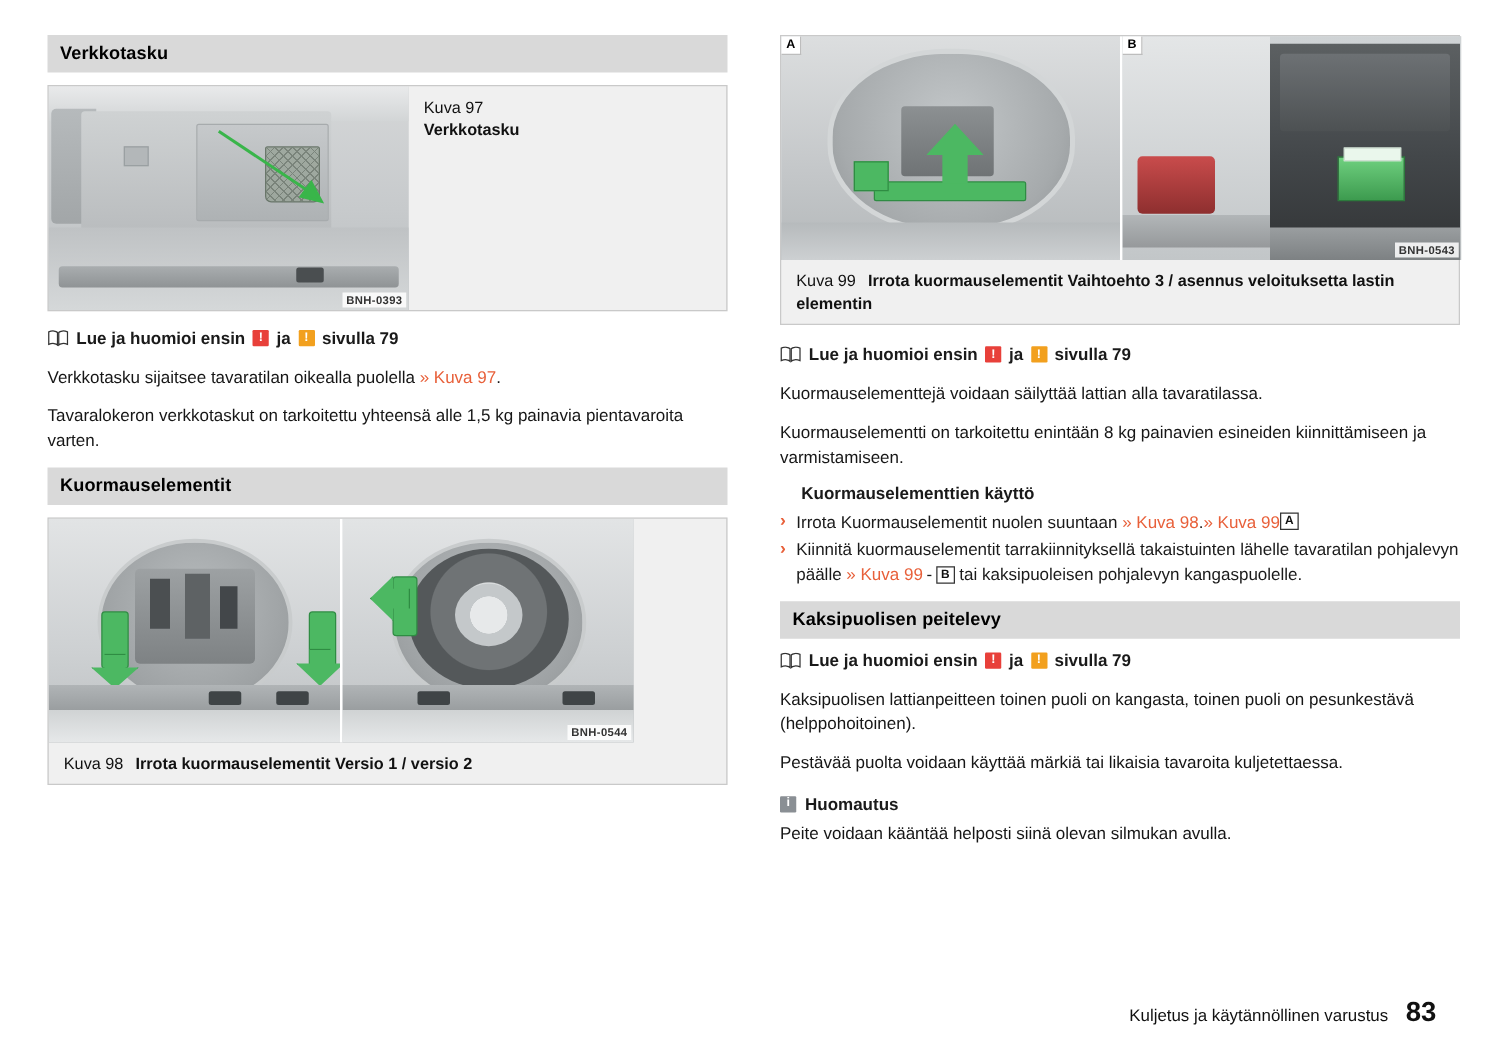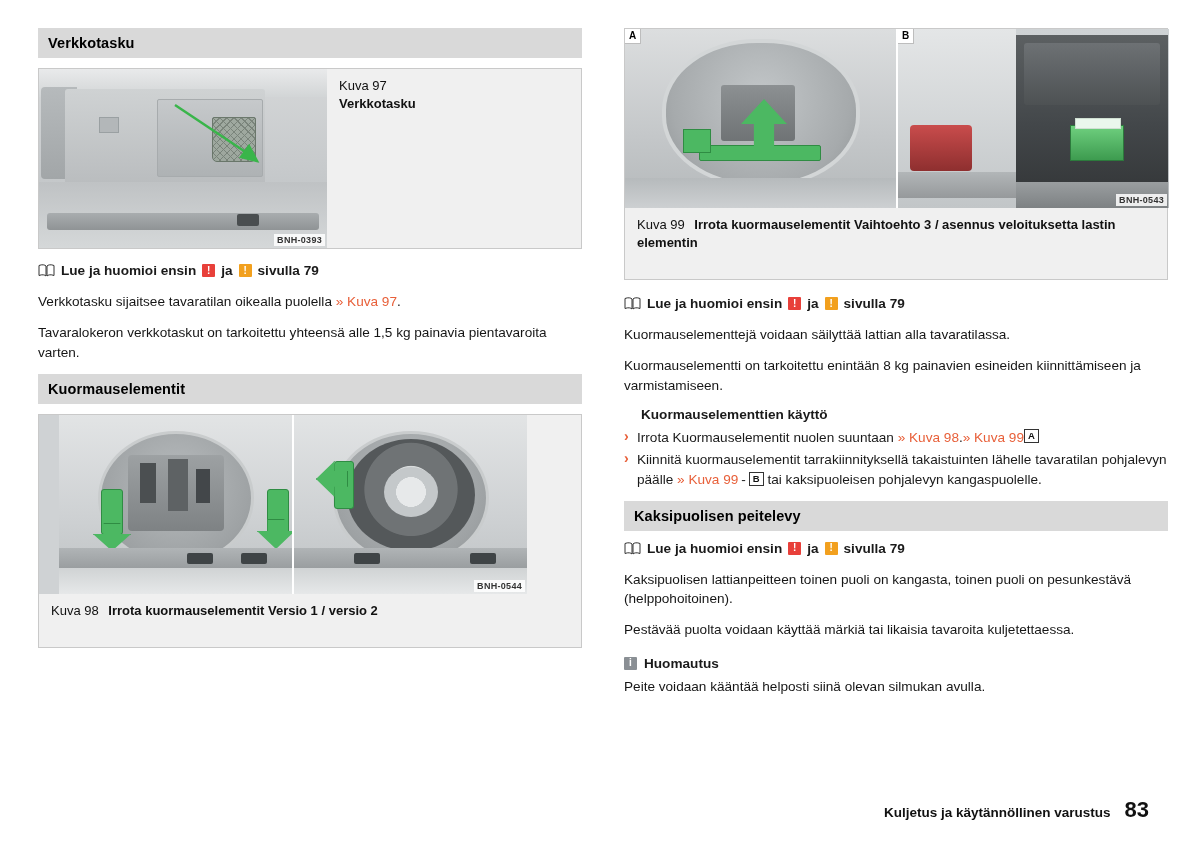--- a/index.html
+++ b/index.html
@@ -47,21 +47,21 @@
   .figure {
     border: 1px solid #c9c9c9;
     background: #f0f0f0;
     position: relative;
     box-sizing: border-box;
   }
   .fig-caption {
     font-size: 13px;
     line-height: 1.35;
     color: #111;
-    padding: 8px 10px 28px 12px;
+    padding: 8px 10px 8px 12px;
   }
   .fig-caption b { font-weight: bold; }
 
   .code-tag {
     position: absolute;
     right: 2px;
     bottom: 2px;
     background: rgba(255,255,255,0.85);
     color: #333;
     font-size: 9px;
@@ -144,21 +144,20 @@
   .arrow-green {
     position:absolute;
     stroke:#39b54a; fill:none; stroke-width:2.4px;
   }
 
   
   .f98 {
     width: 468px;
     height: 179px;
     display:flex;
-    padding-left:20px;
   }
   .f98 .half {
     position:relative; width:50%; height:100%;
     background: linear-gradient(180deg,#e2e4e5 0%, #cdd0d2 60%, #bcc0c2 100%);
     overflow:hidden;
   }
   .f98 .half + .half { border-left:2px solid #ffffff; }
   .f98 .well {
     position:absolute; left:50%; top:16px; transform:translateX(-50%);
     width:150px; height:128px; border-radius:50%;
@@ -322,21 +321,21 @@
   .note-head {
     display:flex; align-items:center; gap:7px;
     font-size:13.6px; font-weight:bold; margin:16px 0 6px 0;
   }
 
   
   .footer {
     position:absolute; right:51px; bottom:22px;
     display:flex; align-items:baseline; gap:14px;
   }
-  .footer-title { font-size:13.5px; font-weight:bold; color:#111; }
+  .footer-title { font-size:13.5px; font-weight:normal; color:#111; }
   .footer-page { font-size:22px; font-weight:bold; color:#111; }
 </style>
 </head>
 <body>
 
 <div class="page">
 
   <div class="col-left">
 
     <div class="section-bar">Verkkotasku</div>

